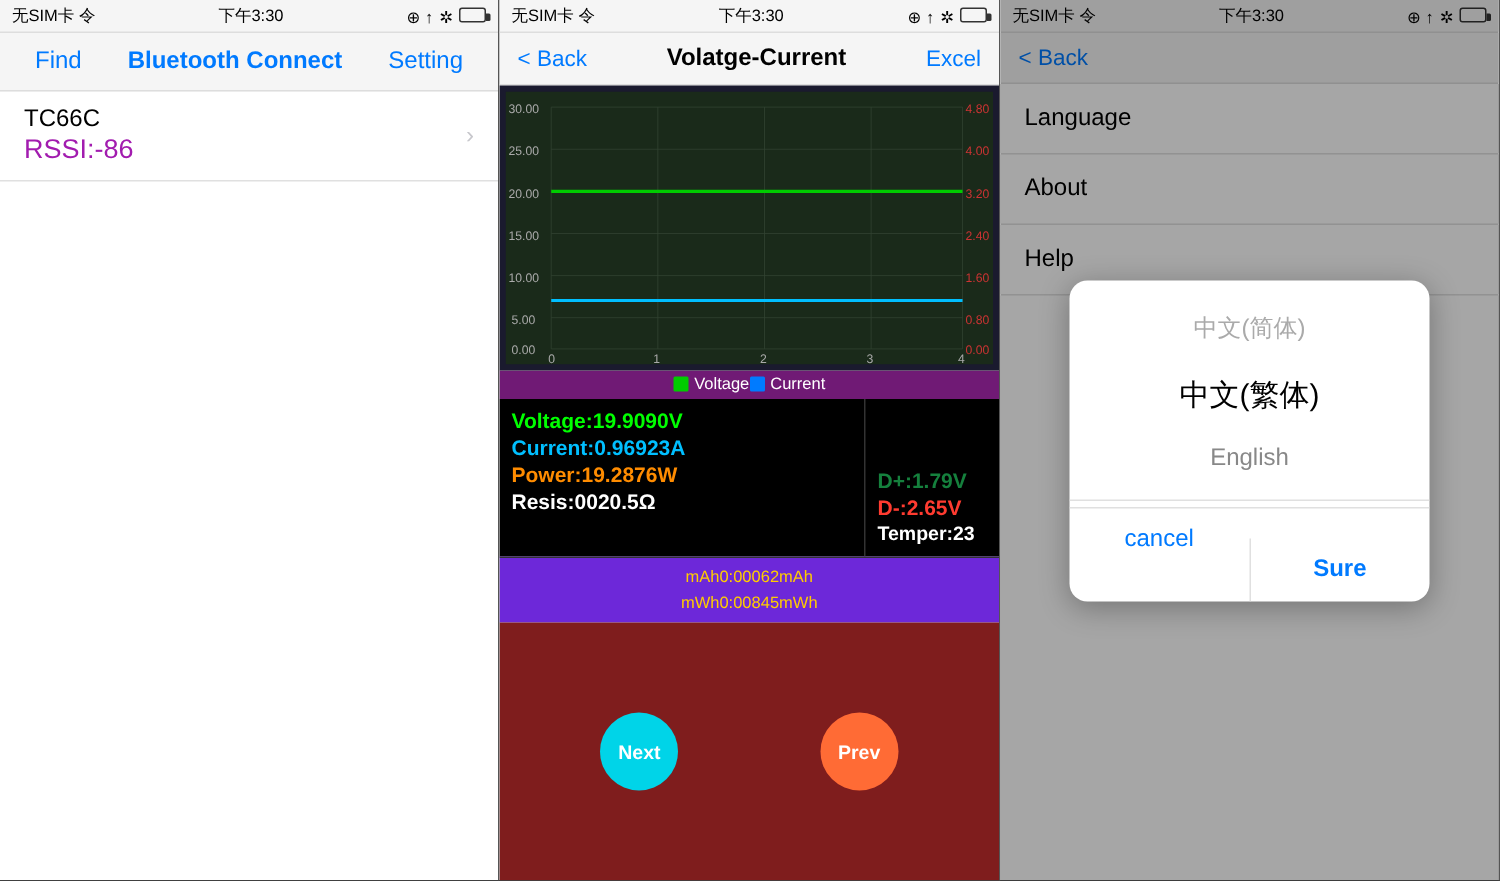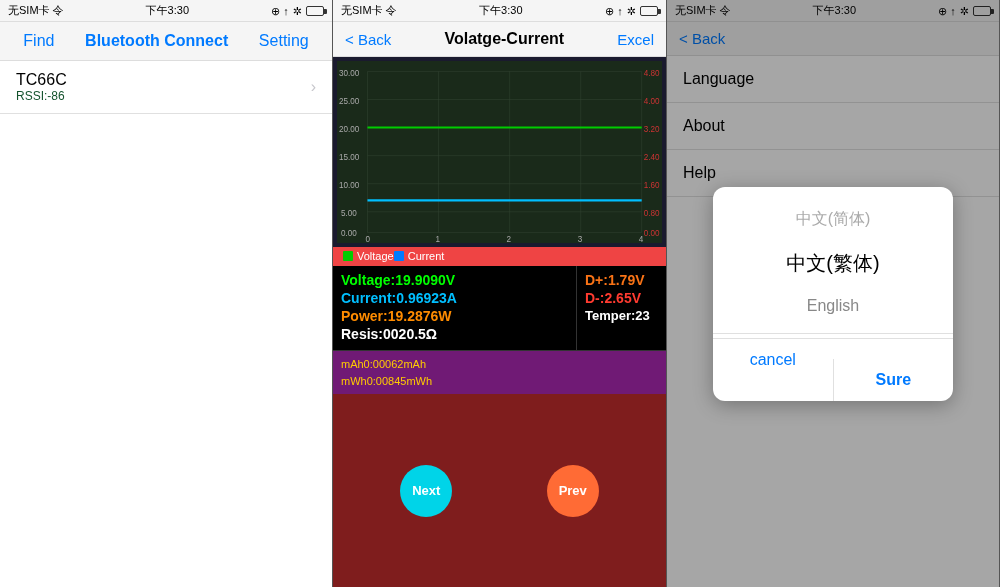--- a/index.html
+++ b/index.html
@@ -67,21 +67,21 @@
 
     .device-list { flex: 1; }
     .device-row {
       display: flex;
       justify-content: space-between;
       align-items: center;
       padding: 10px 16px;
       border-bottom: 1px solid #e0e0e0;
     }
     .device-info .device-name { font-size: 16px; font-weight: 500; }
-    .device-info .device-rssi { font-size: 12px; color: #14532d; }
+    .device-info .device-rssi { font-size: 18px; color: #a21caf; }
     .chevron { color: #c7c7cc; font-size: 16px; }
 
     
     .panel-2-nav {
       display: flex;
       justify-content: space-between;
       align-items: center;
       padding: 8px 12px;
       background: #f5f5f5;
       border-bottom: 1px solid #ddd;
@@ -94,24 +94,24 @@
       background: #1a1a2e;
       padding: 4px;
       position: relative;
       height: 190px;
     }
 
     
     .chart-svg { width: 100%; height: 100%; }
 
     .chart-legend {
-      background: #ef4444;
+      background: #701a75;
       display: flex;
       padding: 3px 10px 4px;
-      justify-content: flex-start;
+      justify-content: center;
     }
     .legend-item { display: flex; align-items: center; gap: 4px; font-size: 11px; color: #fff; }
     .legend-dot { width: 10px; height: 10px; border-radius: 1px; }
 
     .metrics-grid {
       display: flex;
       background: #000;
     }
     .metrics-left {
       flex: 1;
@@ -121,26 +121,27 @@
       width: 90px;
       padding: 6px 8px;
       border-left: 1px solid #333;
     }
     .metric-line { font-size: 14px; font-weight: 600; margin-bottom: 2px; }
     .m-green { color: #00ff00; }
     .m-blue { color: #00bfff; }
     .m-orange { color: #ff8c00; }
     .m-white { color: #ffffff; }
     .m-red { color: #ff3b30; }
-    .m-yellow { color: #f97316; }
+    .m-yellow { color: #15803d; margin-top: 40px; }
 
     .mah-grid {
       display: flex;
-      background: #701a75;
+      background: #6d28d9;
       border-top: 1px solid #333;
+      text-align: center;
     }
     .mah-cell {
       flex: 1;
       padding: 5px 8px;
       border-right: 1px solid #333;
     }
     .mah-cell:last-child { border-right: none; }
     .mah-text { font-size: 11px; color: #ffcc00; line-height: 1.5; }
 
     .btn-row {

